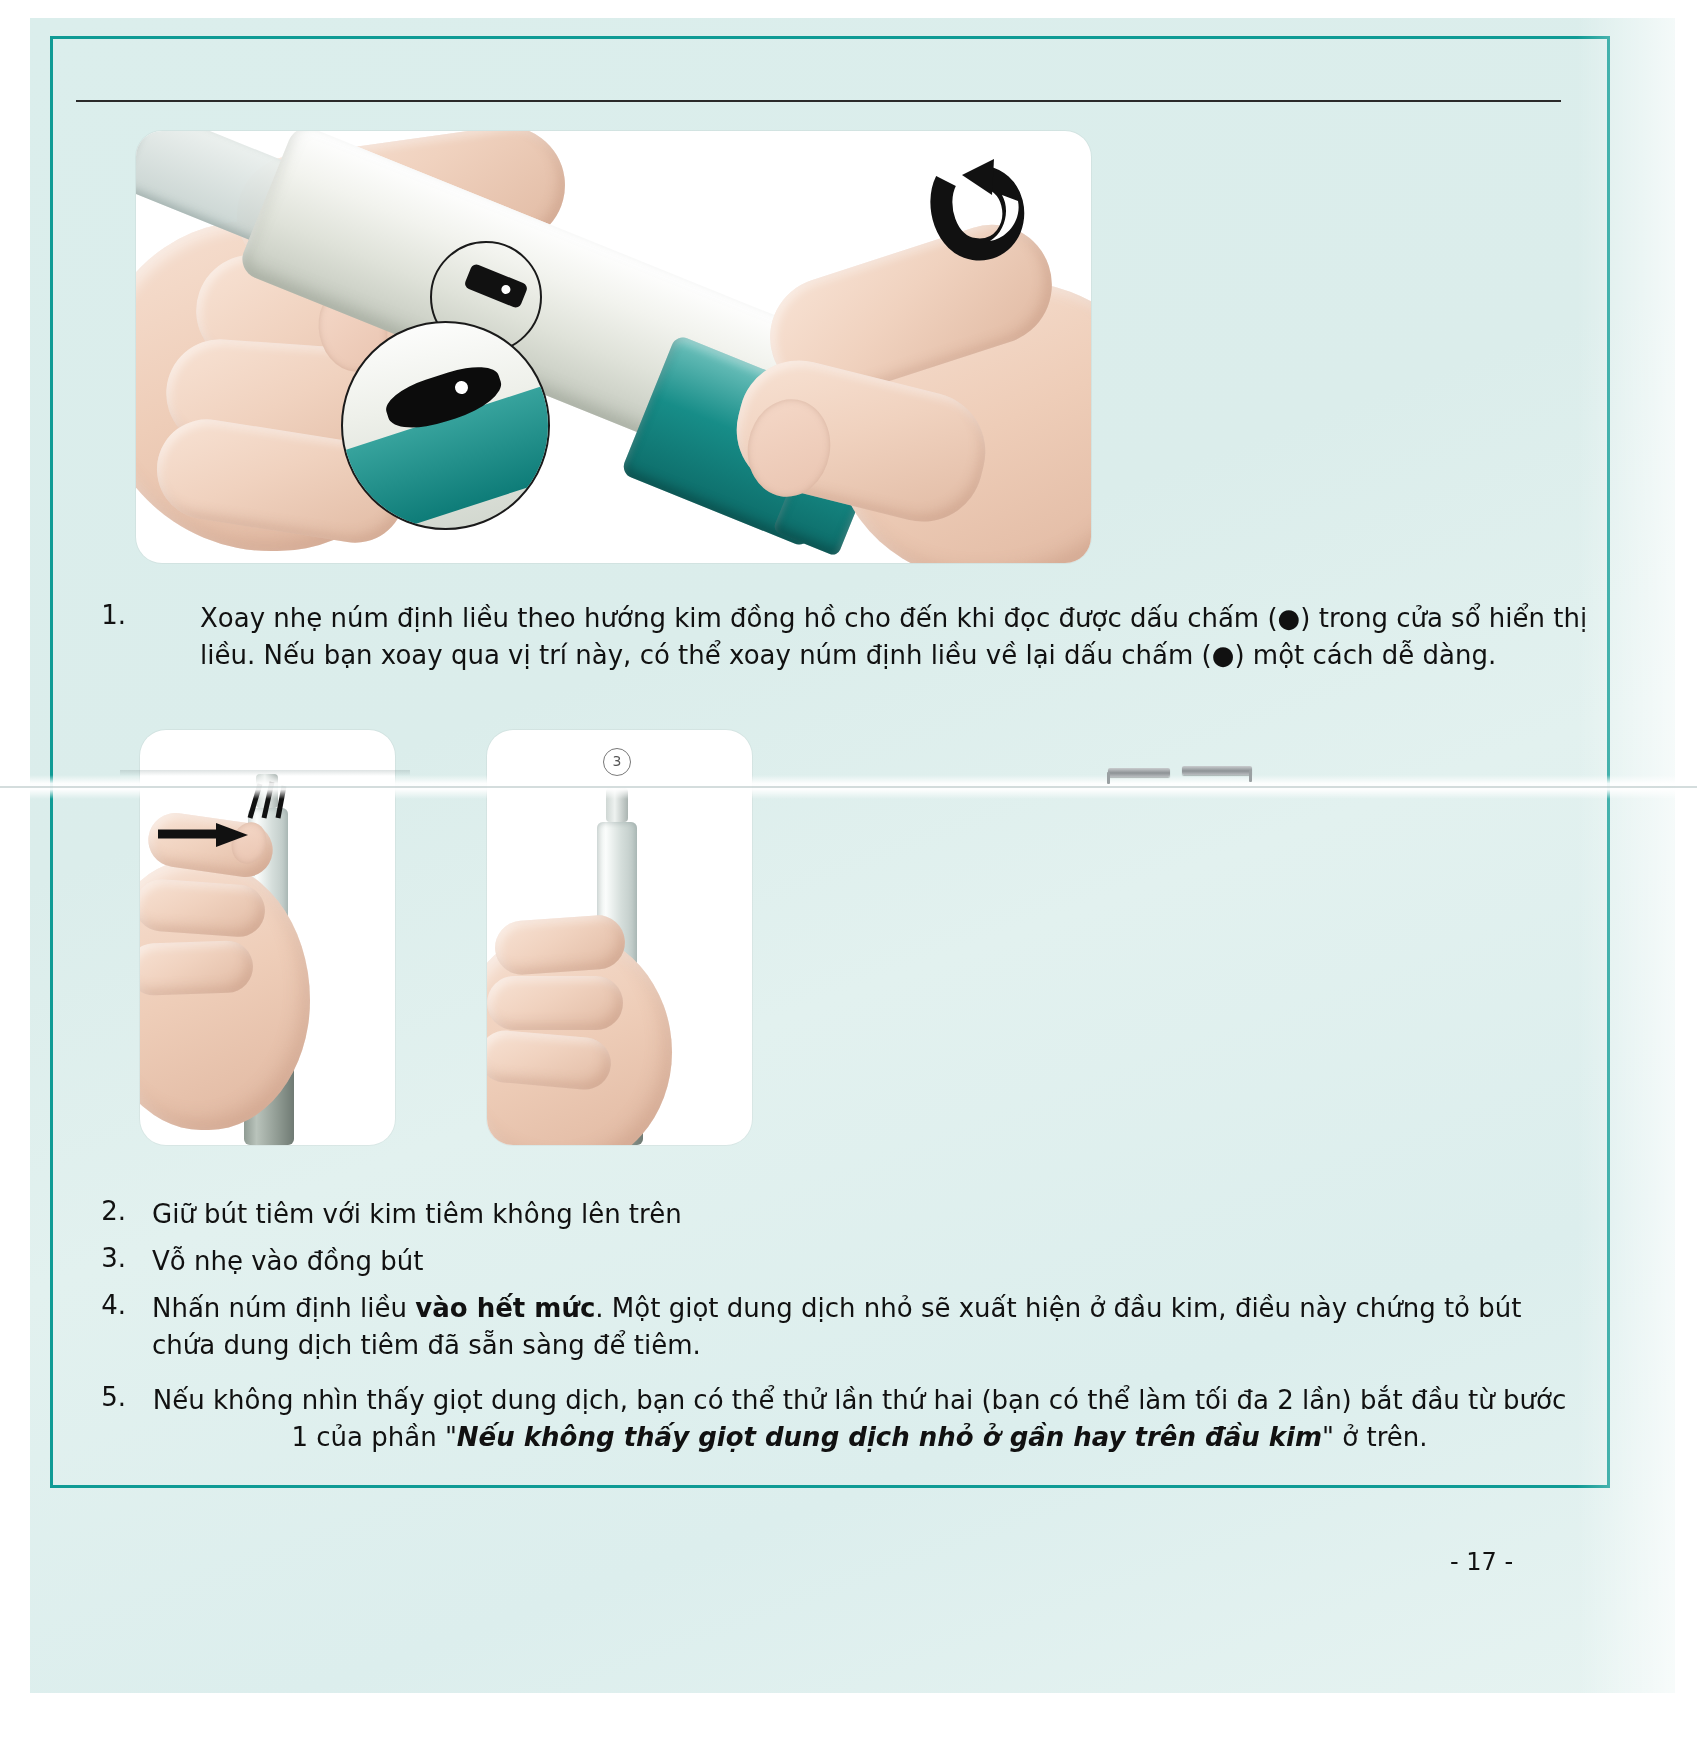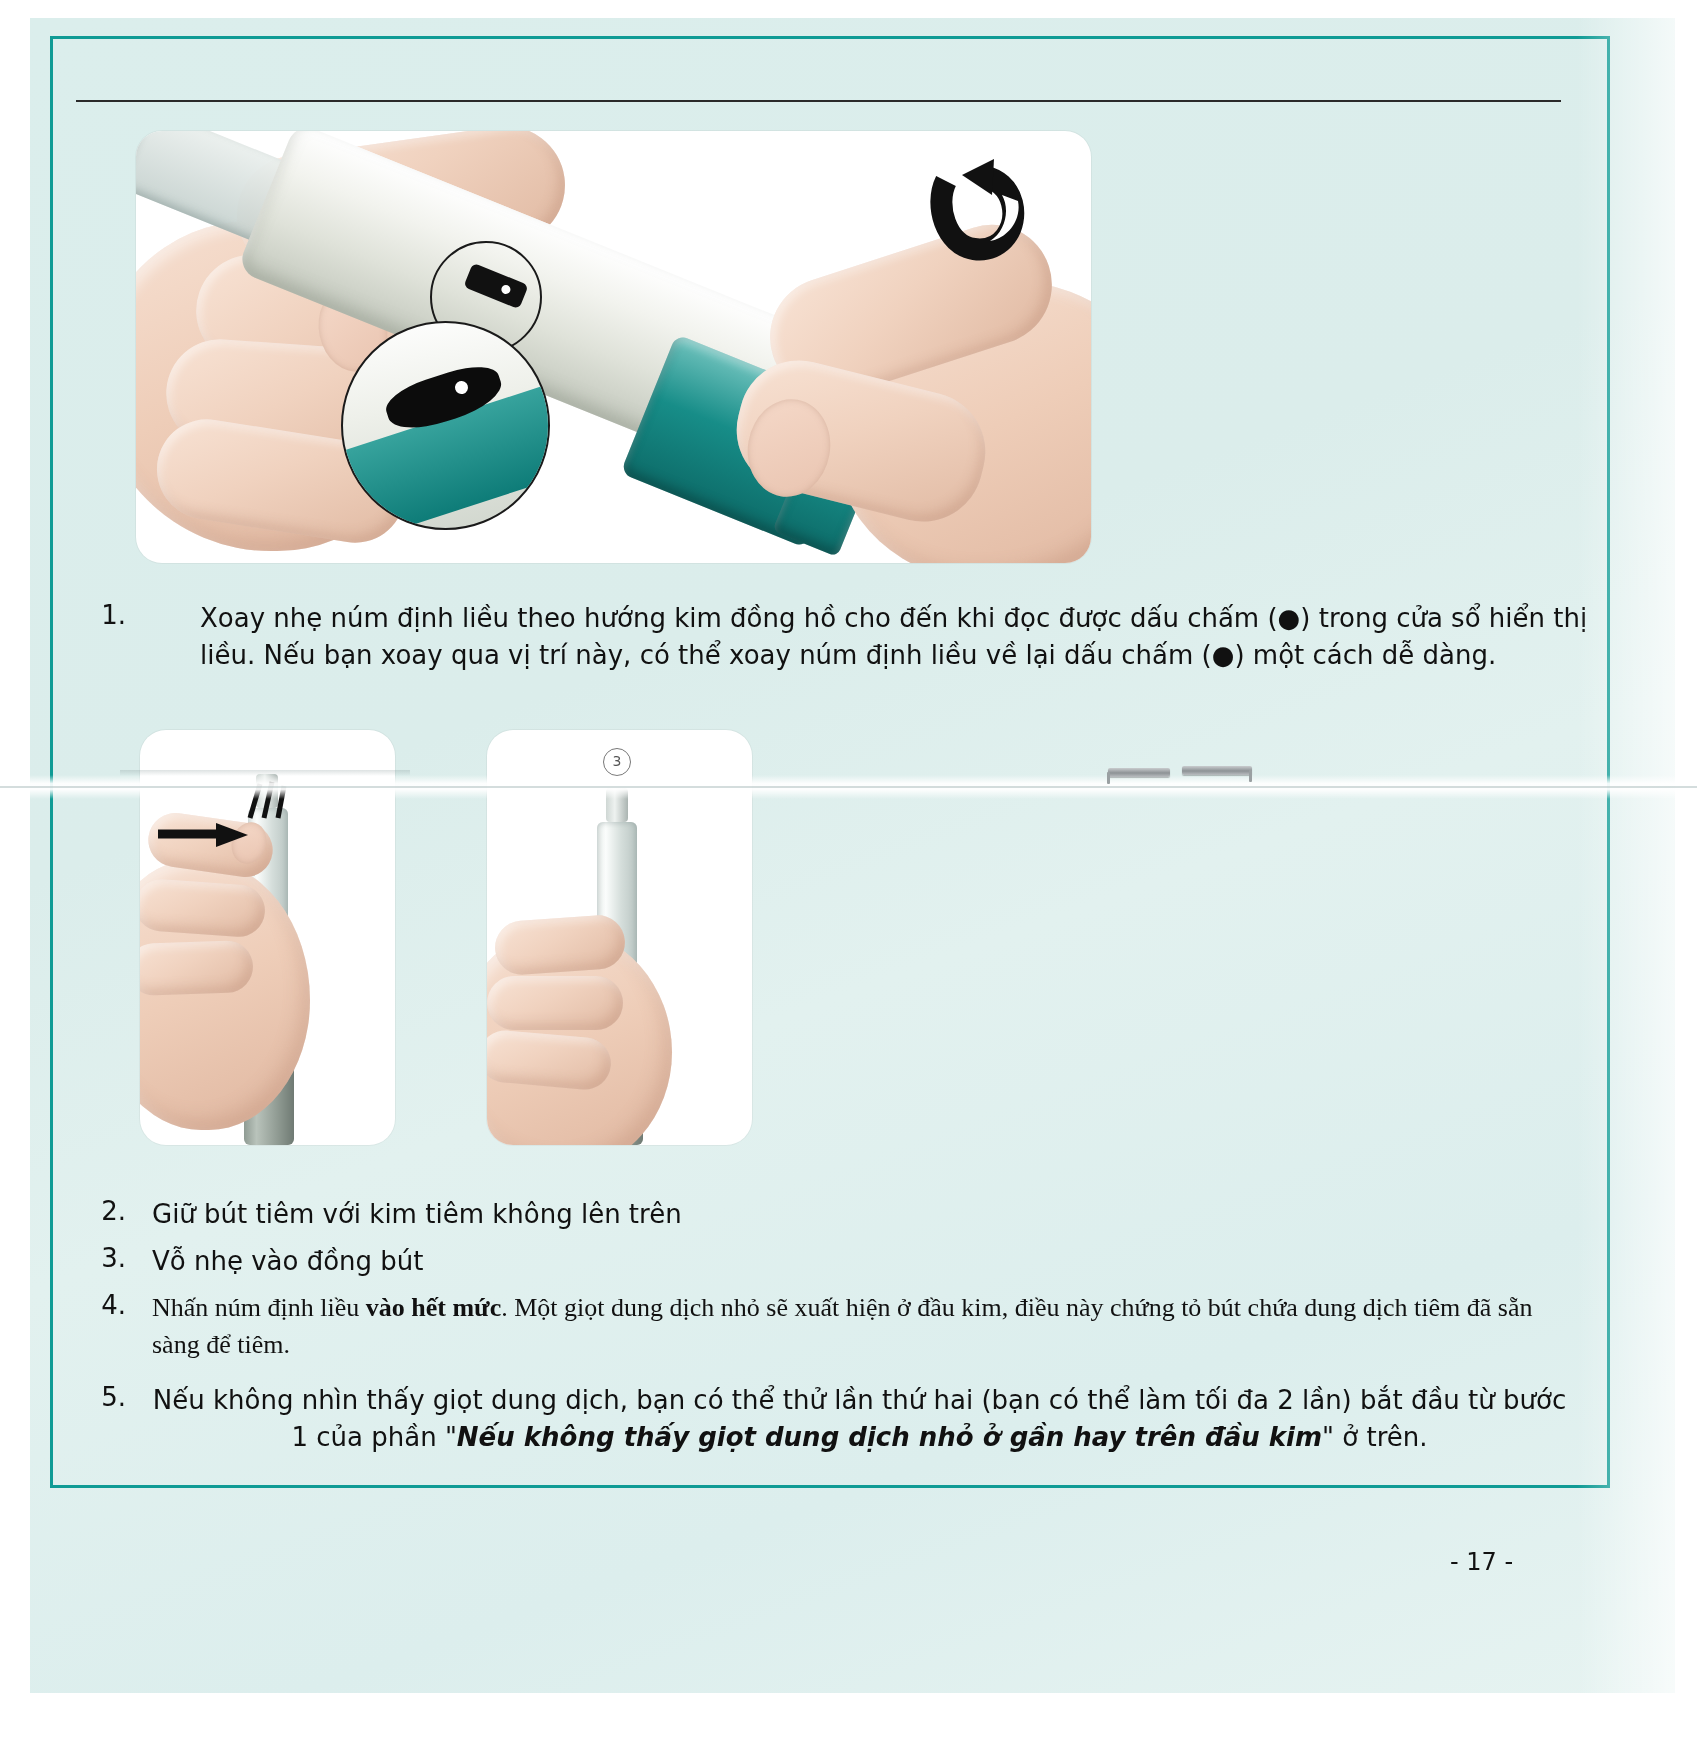--- a/index.html
+++ b/index.html
@@ -288,21 +288,21 @@
     top: 0;
     font-size: 26px;
     line-height: 1.42;
   }
   .step1 { left: 82px; top: 600px; width: 1480px; }
   .step1 .txt { width: 1410px; margin-left: 48px; }
 
   .step2 { left: 82px; top: 1196px; width: 1480px; }
   .step3 { left: 82px; top: 1243px; width: 1480px; }
   .step4 { left: 82px; top: 1290px; width: 1480px; }
-  .step4 .txt { width: 1415px; font-family: Liberation Serif, serif; }
+  .step4 .txt { width: 1415px; }
   .step5 { left: 82px; top: 1382px; width: 1480px; }
   .step5 .txt { width: 1415px; text-align: center; }
 
   b.strong { font-weight: bold; }
   i.em { font-style: italic; font-weight: bold; }
 
   
   .page-num {
     position: absolute;
     left: 1450px;

